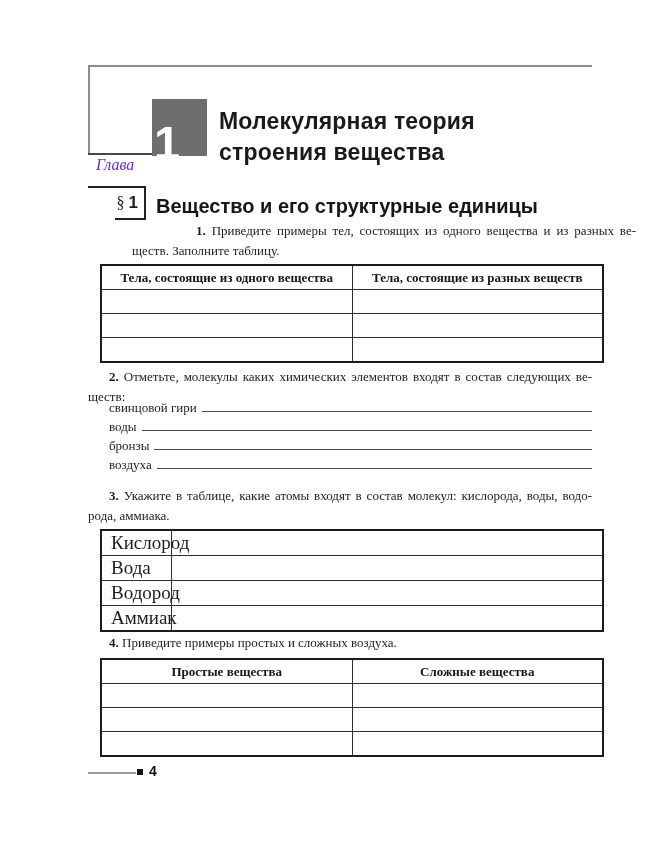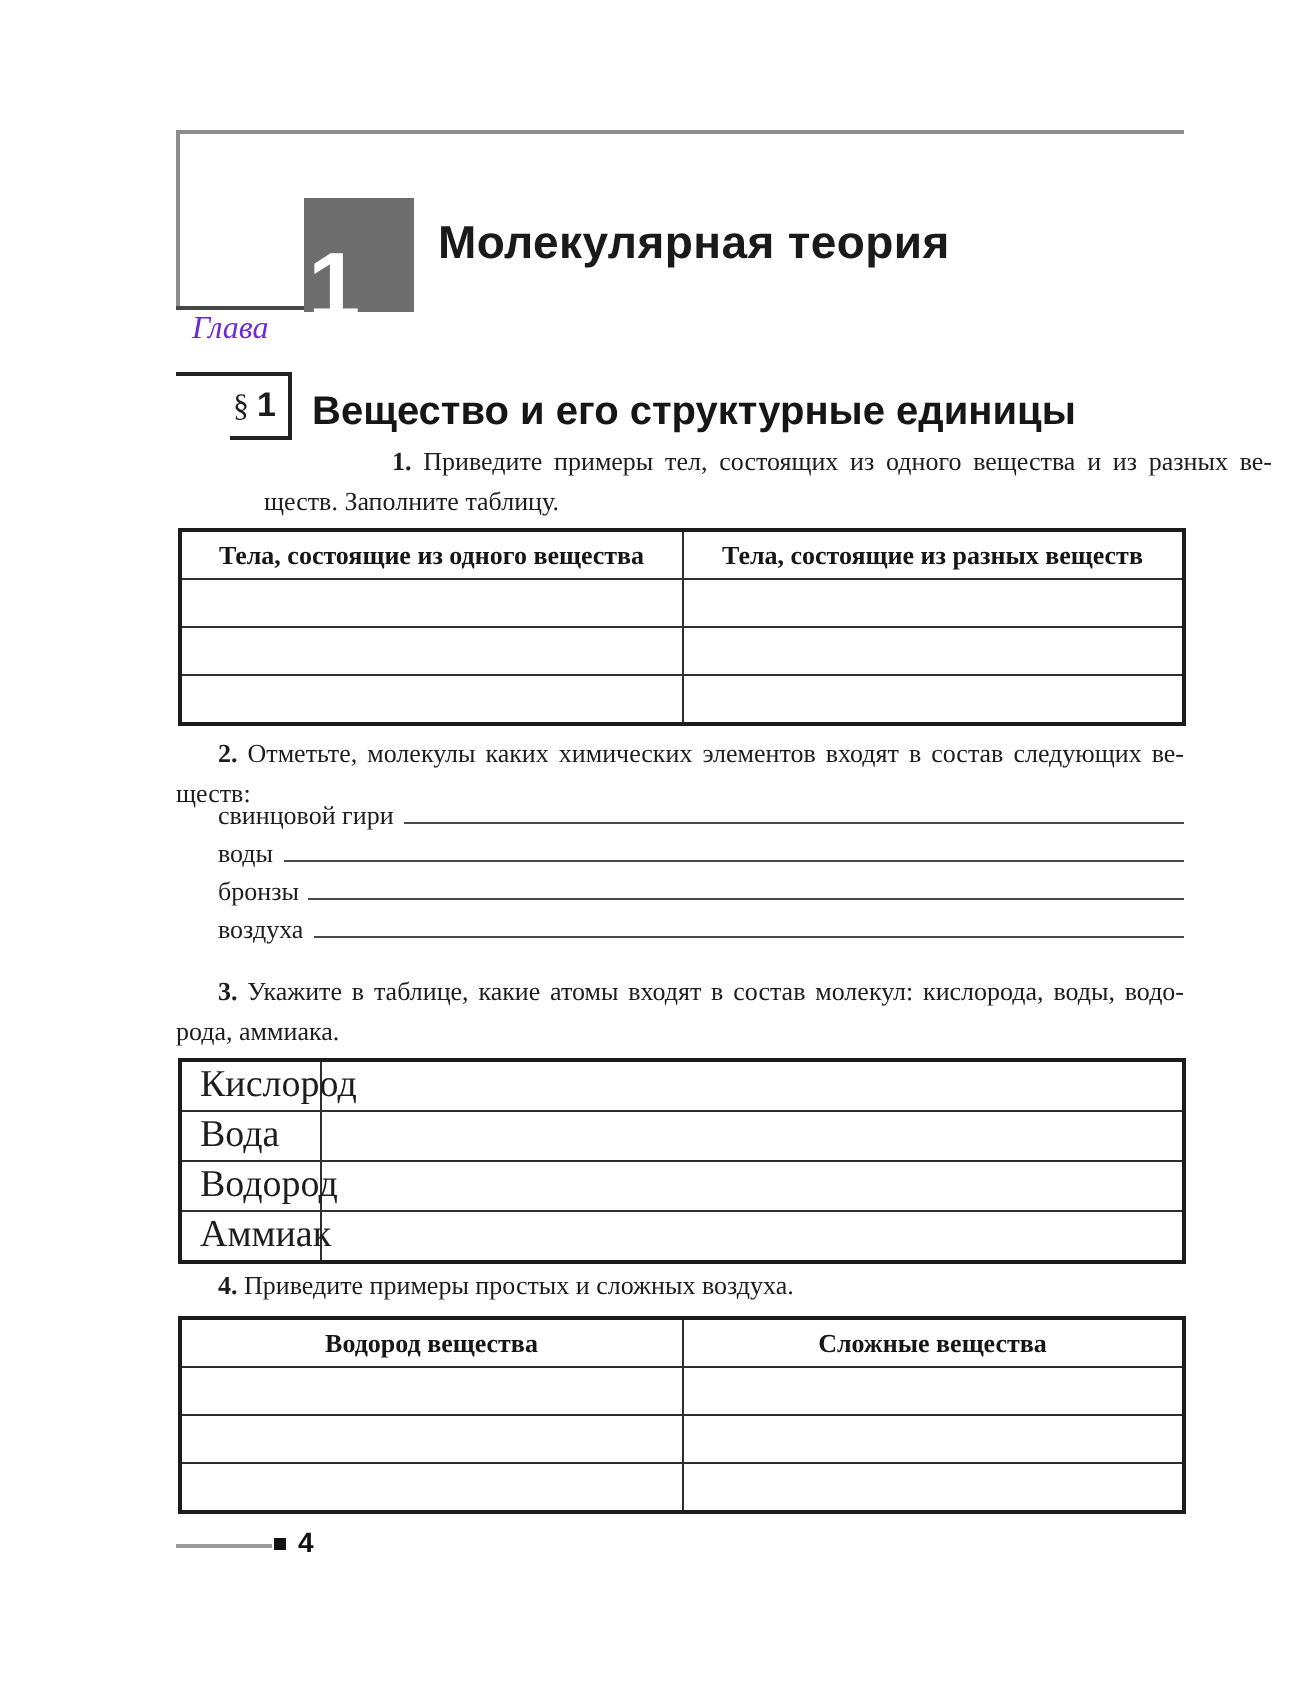--- a/index.html
+++ b/index.html
@@ -43,21 +43,21 @@
   .ind-a{padding-left:64px;}
   .ind-b{padding-left:21px;}
 
   
   .fill-block{left:88px;width:504px;}
   .fill-row{display:flex;align-items:flex-end;height:19px;padding-left:21px;}
   .fill-row .lbl{font-size:13px;line-height:15px;white-space:nowrap;}
   .fill-line{flex:1;border-bottom:1.4px solid #4a4a4a;margin:0 0 3px 5px;height:0;}
 
   
-  .tbl{left:89px;width:504px;}
+  .tbl{left:100px;width:504px;}
   table{border-collapse:collapse;width:504px;table-layout:fixed;
         font-family:"Liberation Serif", serif;}
   table{border:2px solid #1c1c1c;}
   th,td{border:1px solid #2e2e2e;}
   th{font-weight:bold;font-size:13px;text-align:center;height:21px;padding:1px 2px;color:#161616;}
   td{height:21px;font-size:19px;margin-left:16px;}
   td.rowlabel{text-align:left;padding-left:9px;vertical-align:middle;color:#1d1d1d;}
 
   
   .foot-line{left:88px;top:772px;width:48px;height:2px;background:#9b9b9b;}
@@ -70,20 +70,21 @@
 
 <div class="abs rule-top"></div>
 <div class="abs rule-left"></div>
 <div class="abs glava">Глава</div>
 <div class="abs glava-underline"></div>
 <div class="abs chapter-box">
   <span class="num">1</span>
 </div>
 <div class="abs chapter-title">
   <div>Молекулярная теория</div>
+  <div>строения вещества</div>
 </div>
 
 <div class="abs brk-top"></div>
 <div class="abs brk-right"></div>
 <div class="abs brk-bottom"></div>
 <div class="abs sec-num">
   <span>§</span>
   <span class="n1">1</span>
 </div>
 <div class="abs sec-title">Вещество и его структурные единицы</div>
@@ -193,21 +194,21 @@
 </div>
 
 <div class="abs tbl" style="top:658px;">
   <table>
     <colgroup>
         <col style="width:50%">
         <col style="width:50%">
       </colgroup>
     <tbody>
         <tr>
-      <th>Водород вещества</th>
+      <th>Простые вещества</th>
       <th>Сложные вещества</th>
     </tr>
     <tr>
       <td></td>
       <td></td>
     </tr>
     <tr>
       <td></td>
       <td></td>
     </tr>

